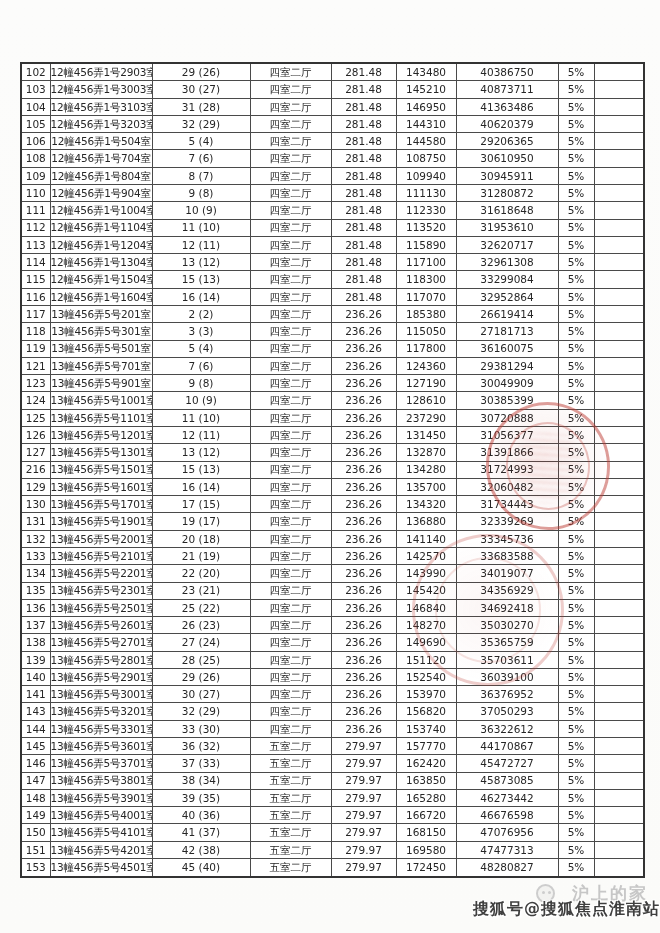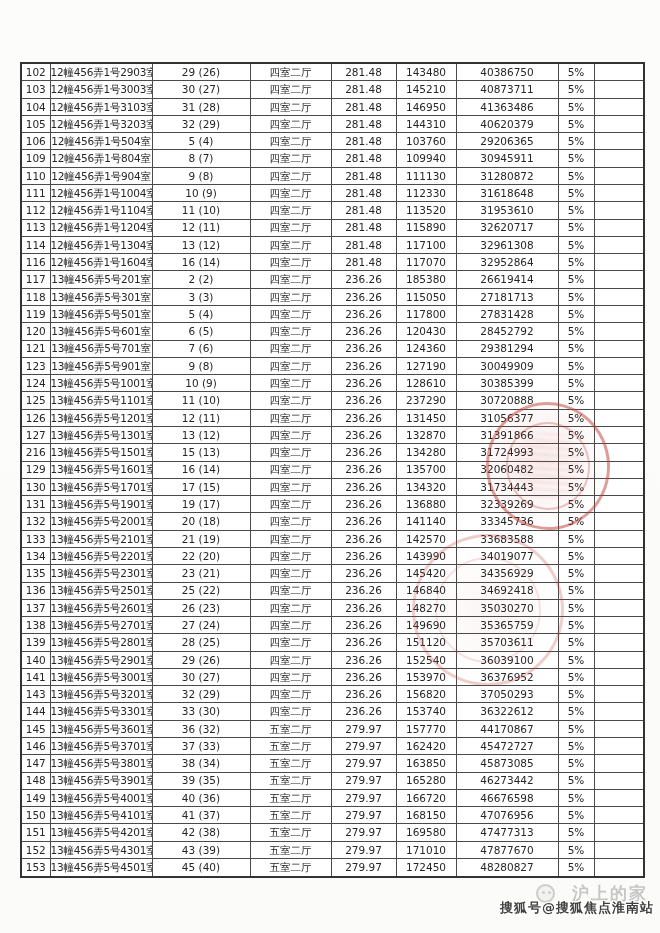--- a/index.html
+++ b/index.html
@@ -66,22 +66,22 @@
   .wm-logo{
     width:19px;height:19px;border-radius:50%;
     border:2px solid #cdcdcd;box-sizing:border-box;
     position:relative;background:#f2f2f0;
   }
   .wm-logo::before{
     content:"";position:absolute;left:4px;top:5px;width:3px;height:3px;
     border-radius:50%;background:#cdcdcd;box-shadow:6px 0 0 #cdcdcd;
   }
   .wm-account{
-    position:absolute;top:899px;right:6px;
-    font-size:13px;font-weight:bold;color:#3f3f3f;letter-spacing:1px;
+    position:absolute;top:899px;right:0;
+    font-size:16px;font-weight:bold;color:#3f3f3f;letter-spacing:1px;
     text-shadow:-1px -1px 0 #fff,1px -1px 0 #fff,-1px 1px 0 #fff,1px 1px 0 #fff,2px 2px 2px rgba(255,255,255,0.9);
   }
 </style>
 </head>
 <body>
 
 <div class="page">
 
   <div class="table-wrap">
     <table class="price">
@@ -140,22 +140,33 @@
       <td>40620379</td>
       <td>5%</td>
       <td></td>
     </tr>
           <tr>
       <td class="c-no">106</td>
       <td class="c-addr">12幢456弄1号504室</td>
       <td>5 (4)</td>
       <td>四室二厅</td>
       <td>281.48</td>
-      <td>103760</td>
+      <td>144580</td>
       <td>29206365</td>
+      <td>5%</td>
+      <td></td>
+    </tr>
+          <tr>
+      <td class="c-no">108</td>
+      <td class="c-addr">12幢456弄1号704室</td>
+      <td>7 (6)</td>
+      <td>四室二厅</td>
+      <td>281.48</td>
+      <td>108750</td>
+      <td>30610950</td>
       <td>5%</td>
       <td></td>
     </tr>
           <tr>
       <td class="c-no">109</td>
       <td class="c-addr">12幢456弄1号804室</td>
       <td>8 (7)</td>
       <td>四室二厅</td>
       <td>281.48</td>
       <td>109940</td>
@@ -212,20 +223,31 @@
       <td class="c-addr">12幢456弄1号1304室</td>
       <td>13 (12)</td>
       <td>四室二厅</td>
       <td>281.48</td>
       <td>117100</td>
       <td>32961308</td>
       <td>5%</td>
       <td></td>
     </tr>
           <tr>
+      <td class="c-no">115</td>
+      <td class="c-addr">12幢456弄1号1504室</td>
+      <td>15 (13)</td>
+      <td>四室二厅</td>
+      <td>281.48</td>
+      <td>118300</td>
+      <td>33299084</td>
+      <td>5%</td>
+      <td></td>
+    </tr>
+          <tr>
       <td class="c-no">116</td>
       <td class="c-addr">12幢456弄1号1604室</td>
       <td>16 (14)</td>
       <td>四室二厅</td>
       <td>281.48</td>
       <td>117070</td>
       <td>32952864</td>
       <td>5%</td>
       <td></td>
     </tr>
@@ -251,32 +273,21 @@
       <td>5%</td>
       <td></td>
     </tr>
           <tr>
       <td class="c-no">119</td>
       <td class="c-addr">13幢456弄5号501室</td>
       <td>5 (4)</td>
       <td>四室二厅</td>
       <td>236.26</td>
       <td>117800</td>
-      <td>27831428</td>
-      <td>5%</td>
-      <td></td>
-    </tr>
-          <tr>
-      <td class="c-no">120</td>
-      <td class="c-addr">13幢456弄5号601室</td>
-      <td>6 (5)</td>
-      <td>四室二厅</td>
-      <td>236.26</td>
-      <td>120430</td>
-      <td>28452792</td>
+      <td>36160075</td>
       <td>5%</td>
       <td></td>
     </tr>
           <tr>
       <td class="c-no">121</td>
       <td class="c-addr">13幢456弄5号701室</td>
       <td>7 (6)</td>
       <td>四室二厅</td>
       <td>236.26</td>
       <td>124360</td>
@@ -582,31 +593,20 @@
       <td></td>
     </tr>
           <tr>
       <td class="c-no">151</td>
       <td class="c-addr">13幢456弄5号4201室</td>
       <td>42 (38)</td>
       <td>五室二厅</td>
       <td>279.97</td>
       <td>169580</td>
       <td>47477313</td>
-      <td>5%</td>
-      <td></td>
-    </tr>
-          <tr>
-      <td class="c-no">152</td>
-      <td class="c-addr">13幢456弄5号4301室</td>
-      <td>43 (39)</td>
-      <td>五室二厅</td>
-      <td>279.97</td>
-      <td>171010</td>
-      <td>47877670</td>
       <td>5%</td>
       <td></td>
     </tr>
           <tr>
       <td class="c-no">153</td>
       <td class="c-addr">13幢456弄5号4501室</td>
       <td>45 (40)</td>
       <td>五室二厅</td>
       <td>279.97</td>
       <td>172450</td>

